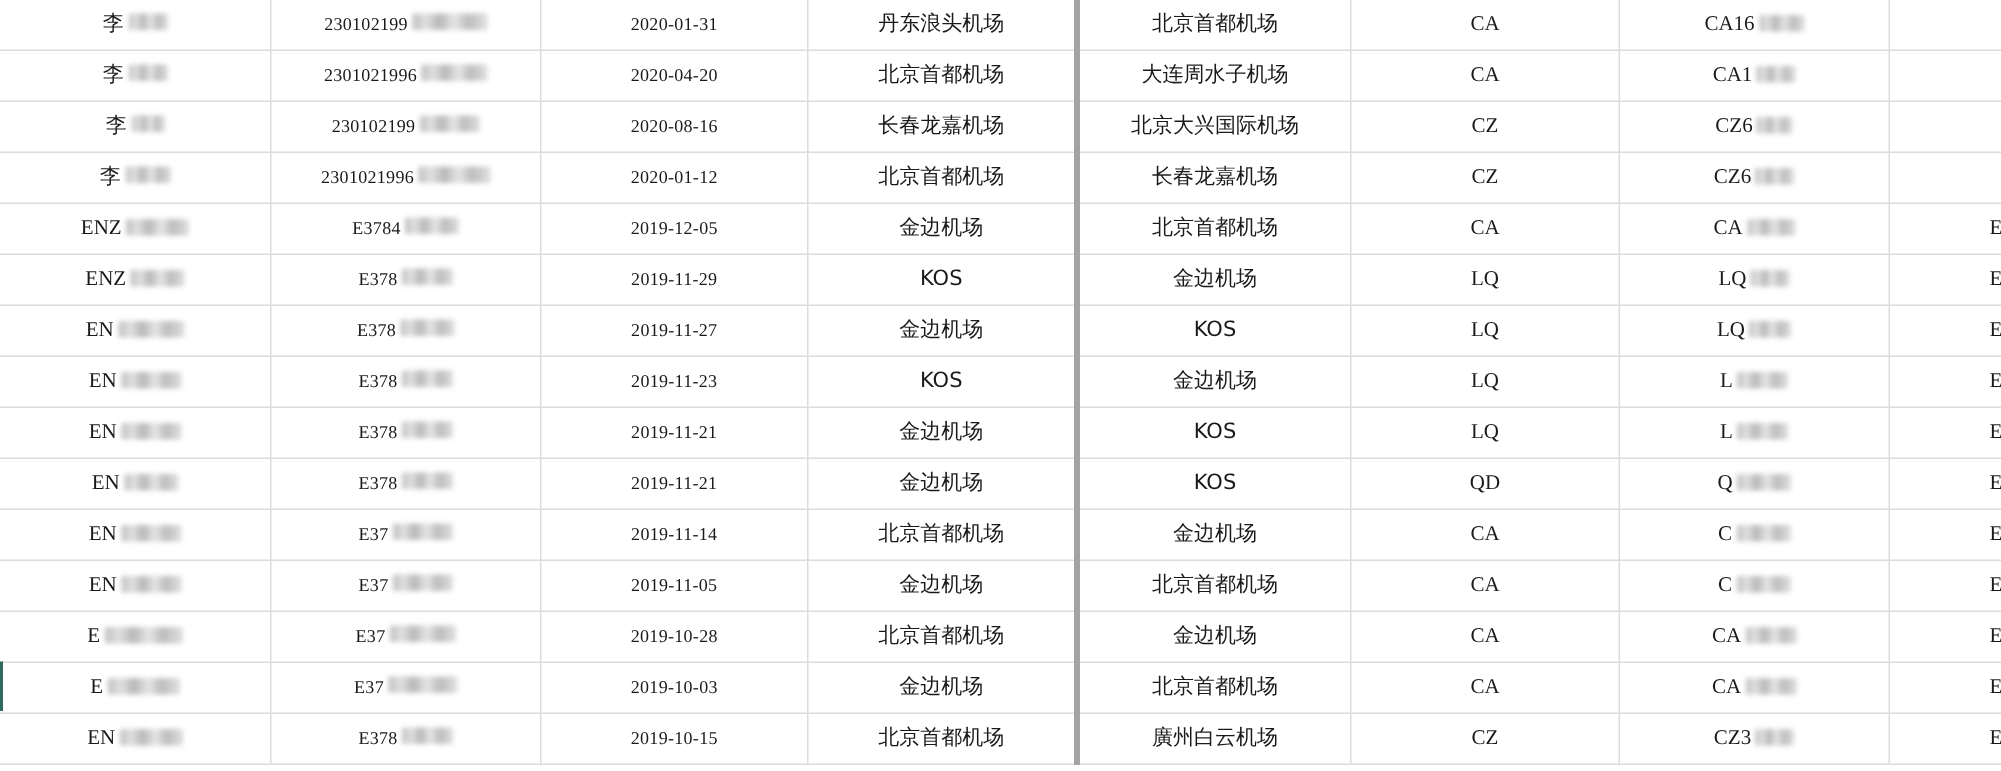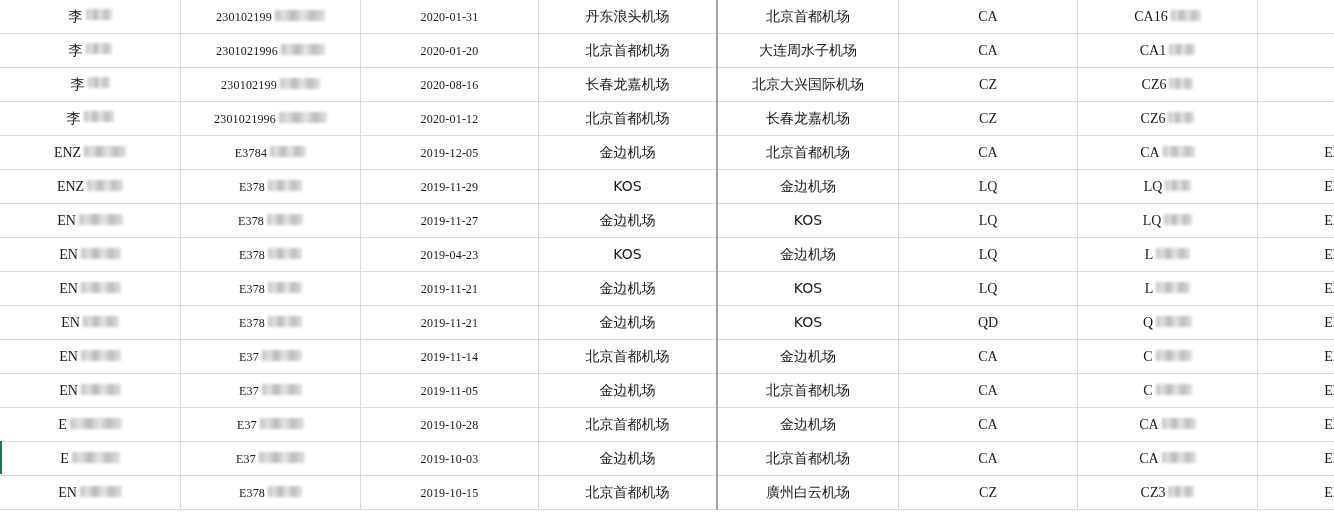--- a/index.html
+++ b/index.html
@@ -26,21 +26,21 @@
     font-size: 14px;
     text-align: center;
     vertical-align: middle;
     white-space: nowrap;
     overflow: hidden;
   }
   
   td.c0 { border-right: 1px solid #dcdcdc; width: 168px; }
   td.c1 { border-right: 1px solid #dcdcdc; width: 167px; }
   td.c2 { border-right: 1px solid #dcdcdc; width: 165px; margin-left: 32px; }
-  td.c3 { border-right: 2px solid #a3a3a3; width: 165px; margin-top: 34px; }
+  td.c3 { border-right: 4px solid #a3a3a3; width: 165px; margin-top: 34px; }
   td.c4 { border-right: 1px solid #dcdcdc; width: 168px; }
   td.c5 { border-right: 1px solid #dcdcdc; width: 166px; }
   td.c6 { border-right: 1px solid #dcdcdc; width: 167px; margin-left: 28px; }
   td.c7 { width: 168px; }
 
   .cell-inner {
     display: inline-flex;
     align-items: center;
     justify-content: center;
     gap: 3px;
@@ -124,21 +124,21 @@
         <tr>
           <td class="c0"><span class="cell-inner">
               <span class="cn">李</span>
               <span class="redact" style="width: 26px;"></span>
             </span></td>
           <td class="c1"><span class="cell-inner">
               <span class="mono">2301021996</span>
               <span class="redact" style="width: 44px;"></span>
             </span></td>
           <td class="c2"><span class="cell-inner">
-              <span class="mono">2020-01-20</span>
+              <span class="mono">2020-04-20</span>
             </span></td>
           <td class="c3"><span class="cell-inner">
               <span class="cn">北京首都机场</span>
             </span></td>
           <td class="c4"><span class="cell-inner">
               <span class="cn">大连周水子机场</span>
             </span></td>
           <td class="c5"><span class="cell-inner">
               <span class="txt">CA</span>
             </span></td>
@@ -298,21 +298,21 @@
         <tr>
           <td class="c0"><span class="cell-inner">
               <span class="txt">EN</span>
               <span class="redact" style="width: 40px;"></span>
             </span></td>
           <td class="c1"><span class="cell-inner">
               <span class="mono">E378</span>
               <span class="redact" style="width: 34px;"></span>
             </span></td>
           <td class="c2"><span class="cell-inner">
-              <span class="mono">2019-04-23</span>
+              <span class="mono">2019-11-23</span>
             </span></td>
           <td class="c3"><span class="cell-inner">
               <span class="cn">KOS</span>
             </span></td>
           <td class="c4"><span class="cell-inner">
               <span class="cn">金边机场</span>
             </span></td>
           <td class="c5"><span class="cell-inner">
               <span class="txt">LQ</span>
             </span></td>

